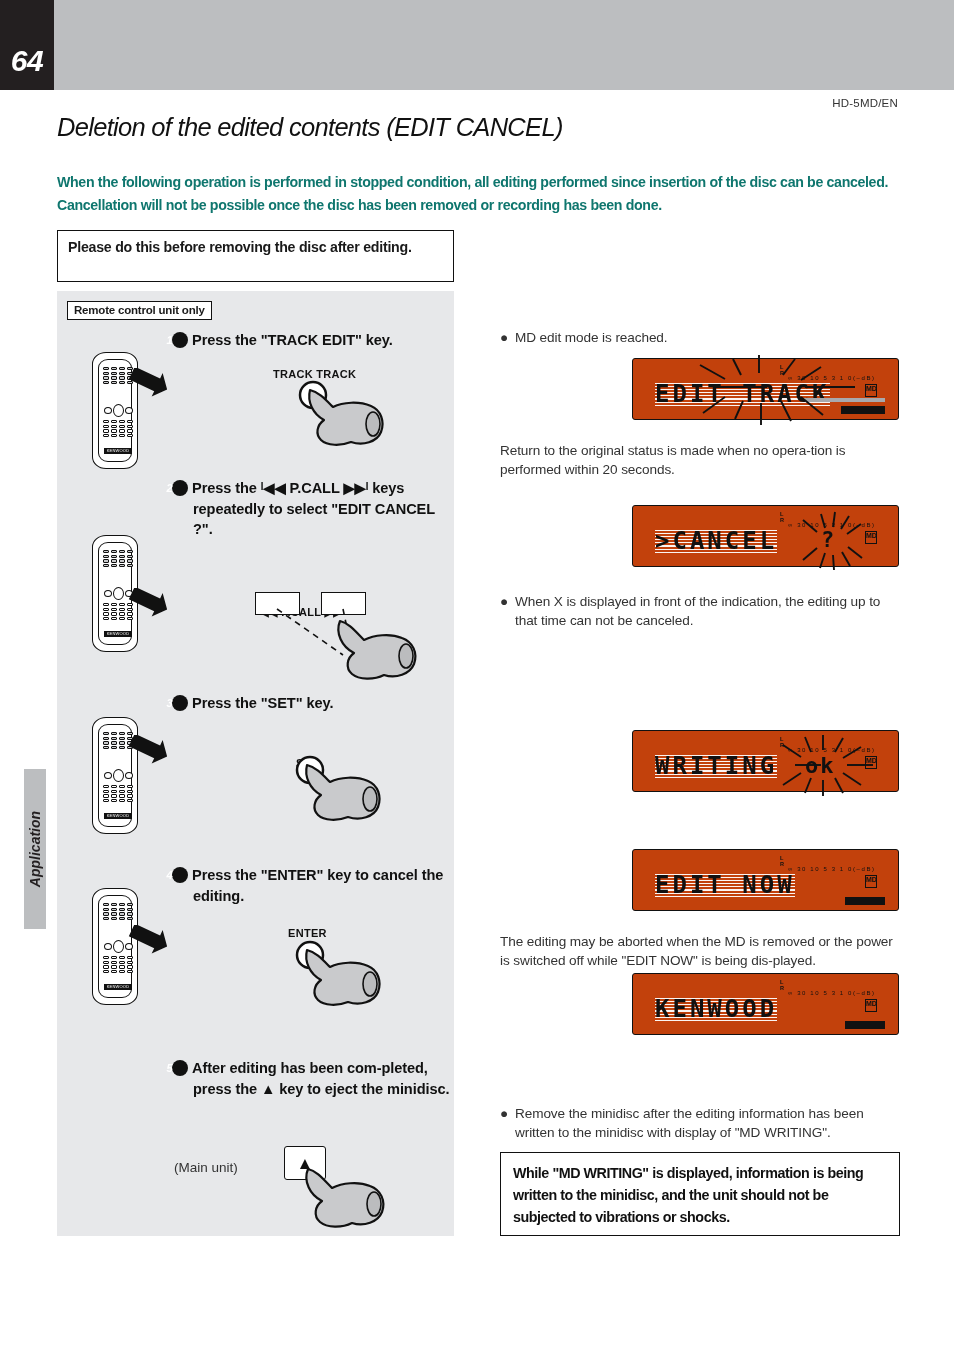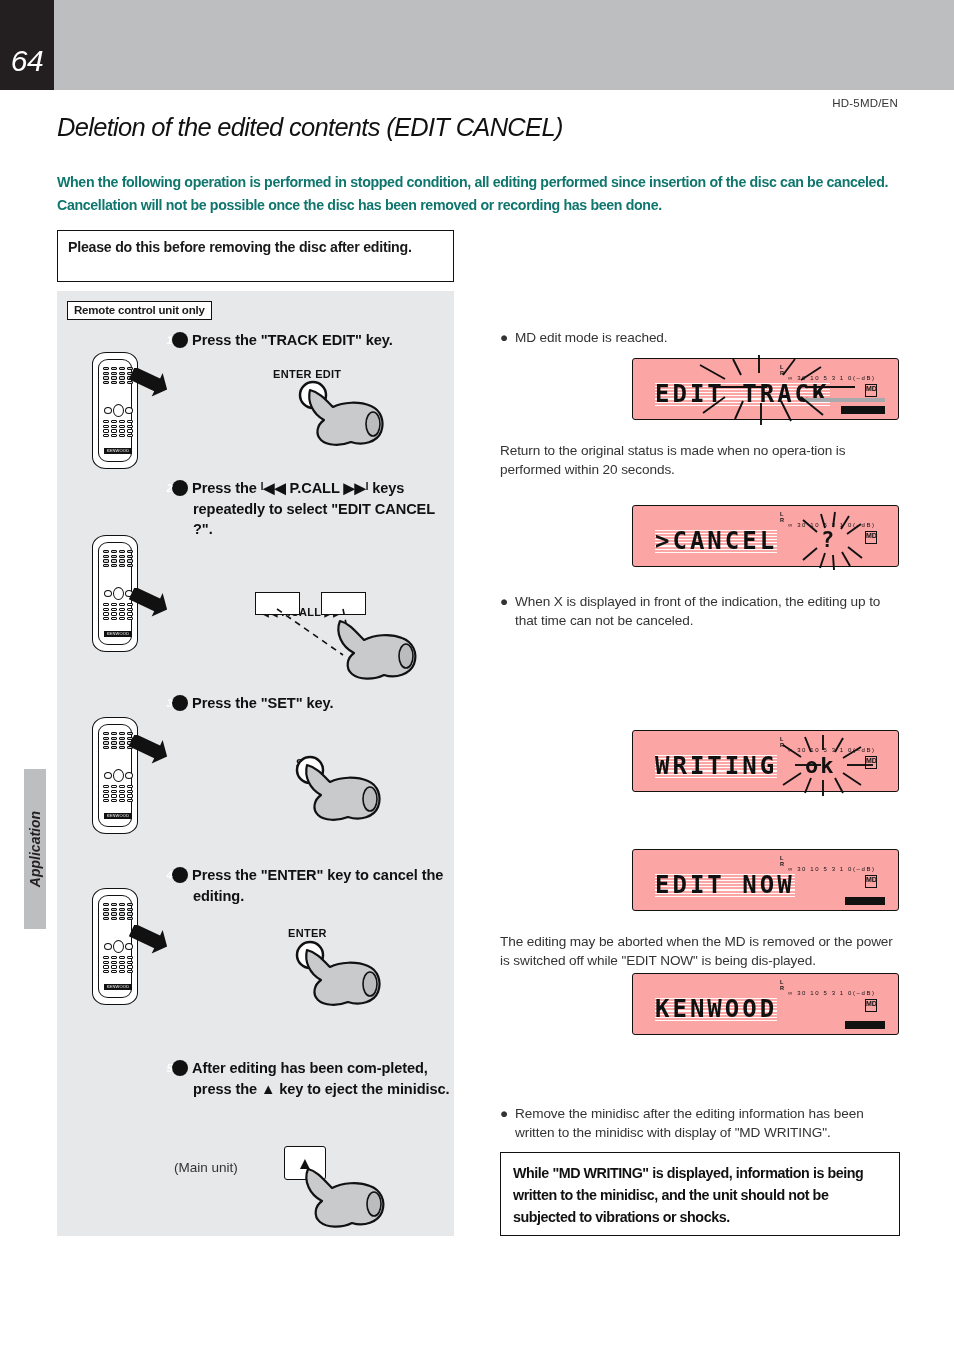--- a/index.html
+++ b/index.html
@@ -22,21 +22,21 @@
     position: absolute; left: 0; top: 0;
     width: 54px; height: 90px;
     background: #231f20;
   }
   .page-num {
     position: absolute;
     left: 0; top: 44px; width: 54px;
     text-align: center;
     color: #ffffff;
     font-size: 30px;
-    font-weight: normal;
+    font-weight: bold;
     font-style: italic;
     font-family: "Liberation Sans", sans-serif;
     letter-spacing: -0.5px;
   }
 
   
   .app-tab {
     position: absolute;
     left: 24px; top: 769px;
     width: 22px; height: 160px;
@@ -196,21 +196,21 @@
     letter-spacing: -0.45px;
     color: #111;
   }
 
   
   .lcd {
     position: absolute;
     width: 267px; height: 62px;
     border: 1.6px solid #111;
     border-radius: 3px;
-    background: #fca5a5;
+    background: #c2410c;
   }
   .lcd-text {
     position: absolute;
     left: 22px; top: 22px;
     font-family: "DejaVu Sans Mono", monospace;
     font-size: 24px;
     font-weight: bold;
     letter-spacing: 3px;
     color: #111;
     white-space: nowrap;
@@ -555,21 +555,21 @@
 <svg class="arrow-blk" style="left:128px;top:735px;width:42px;height:34px;" viewBox="0 0 42 34">
   <path d="M2,6 L30,6 L30,0 L41,13 L30,26 L30,20 L2,20 Z" fill="#111" transform="rotate(25 21 13)"></path>
 </svg>
 <svg class="arrow-blk" style="left:128px;top:925px;width:42px;height:34px;" viewBox="0 0 42 34">
   <path d="M2,6 L30,6 L30,0 L41,13 L30,26 L30,20 L2,20 Z" fill="#111" transform="rotate(25 21 13)"></path>
 </svg>
 
 <div class="step step-hang" style="left:172px; top:330px; width:275px;">
   <span class="step-num">1</span><span class="step-body">Press the "TRACK EDIT" key.</span>
 </div>
-<div class="keylabel" style="left:273px; top:368px;">ENTER EDIT</div>
+<div class="keylabel" style="left:273px; top:368px;">TRACK TRACK</div>
 
 <svg class="hand" style="left:293px;top:380px;width:95px;height:75px;" viewBox="0 0 95 75">
   <circle cx="20" cy="15" r="13" fill="#fff" stroke="#111" stroke-width="2.5"></circle>
   <path d="M17,10 C14,22 20,34 31,40 C24,45 22,54 28,60 C34,66 48,66 58,62 C70,66 84,62 88,52 C92,42 88,30 78,26 C66,21 50,22 40,27 C33,20 26,12 17,10 Z" fill="#c9cacc" stroke="#111" stroke-width="2.2" stroke-linejoin="round"></path>
   <ellipse cx="80" cy="44" rx="7" ry="12" fill="#bbbcbe" stroke="#111" stroke-width="1.6"></ellipse>
 </svg>
 
 <div class="step step-hang" style="left:172px; top:478px; width:278px;">
   <span class="step-num">2</span><span class="step-body">Press the ᴵ◀◀ P.CALL ▶▶ᴵ keys repeatedly to select "EDIT CANCEL ?".</span>
 </div>

